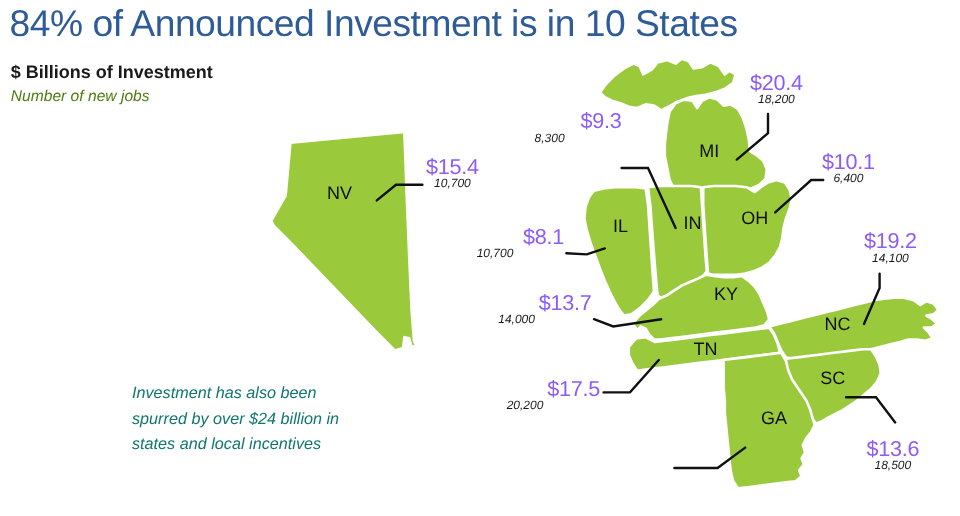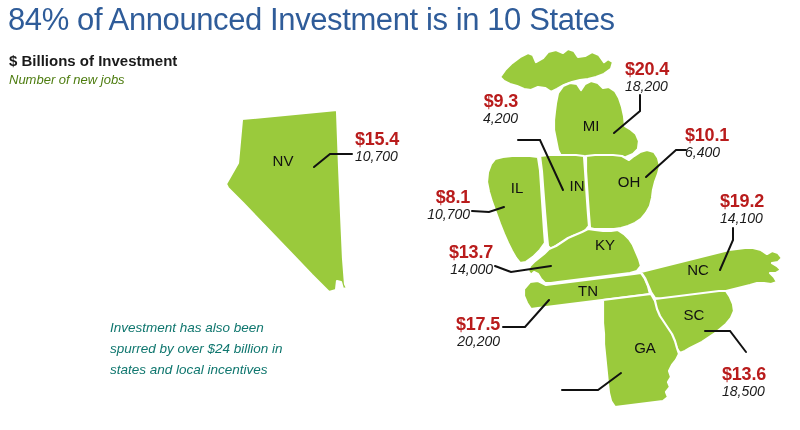--- a/index.html
+++ b/index.html
@@ -50,26 +50,26 @@
   #map-svg{position:absolute;left:0;top:0;width:800px;height:430px;}
   .state-shape{fill:#9ACA3C;stroke:#ffffff;stroke-width:2.2;stroke-linejoin:round;}
   .state-abbr{
     font-family:"Liberation Sans", sans-serif;
     font-size:15px;fill:#111111;text-anchor:middle;
   }
   .leader{stroke:#111111;stroke-width:2;fill:none;stroke-linecap:round;}
   
   .callout{position:absolute;white-space:nowrap;}
   .callout .amount{
-    font-size:18px;font-weight:bold;color:#b91c1c;
+    font-size:18px;font-weight:normal;color:#8b5cf6;
     line-height:1.0;display:block;letter-spacing:-0.2px;
   }
   .callout .jobs{
-    font-size:14px;font-style:italic;color:#1a1a1a;
-    line-height:1.15;display:block;
+    font-size:10px;font-style:italic;color:#1a1a1a;
+    line-height:1.15;display:block;text-align:center;
   }
   .callout.right-align{text-align:right;}
   .callout.left-align{text-align:left;}
 </style>
 </head>
 <body>
 
 <div id="infographic">
 
   <div class="title">84% of Announced Investment is in 10 States</div>
@@ -179,21 +179,21 @@
     <span class="jobs">10,700</span>
   </div>
 
   <div class="callout left-align" style="left:625px;top:60px;">
     <span class="amount">$20.4</span>
     <span class="jobs">18,200</span>
   </div>
 
   <div class="callout right-align" style="left:398px;top:92px;width:120px;">
     <span class="amount">$9.3</span>
-    <span class="jobs">4,200</span>
+    <span class="jobs">8,300</span>
   </div>
 
   <div class="callout left-align" style="left:685px;top:126px;">
     <span class="amount">$10.1</span>
     <span class="jobs">6,400</span>
   </div>
 
   <div class="callout right-align" style="left:355px;top:188px;width:115px;">
     <span class="amount">$8.1</span>
     <span class="jobs">10,700</span>

